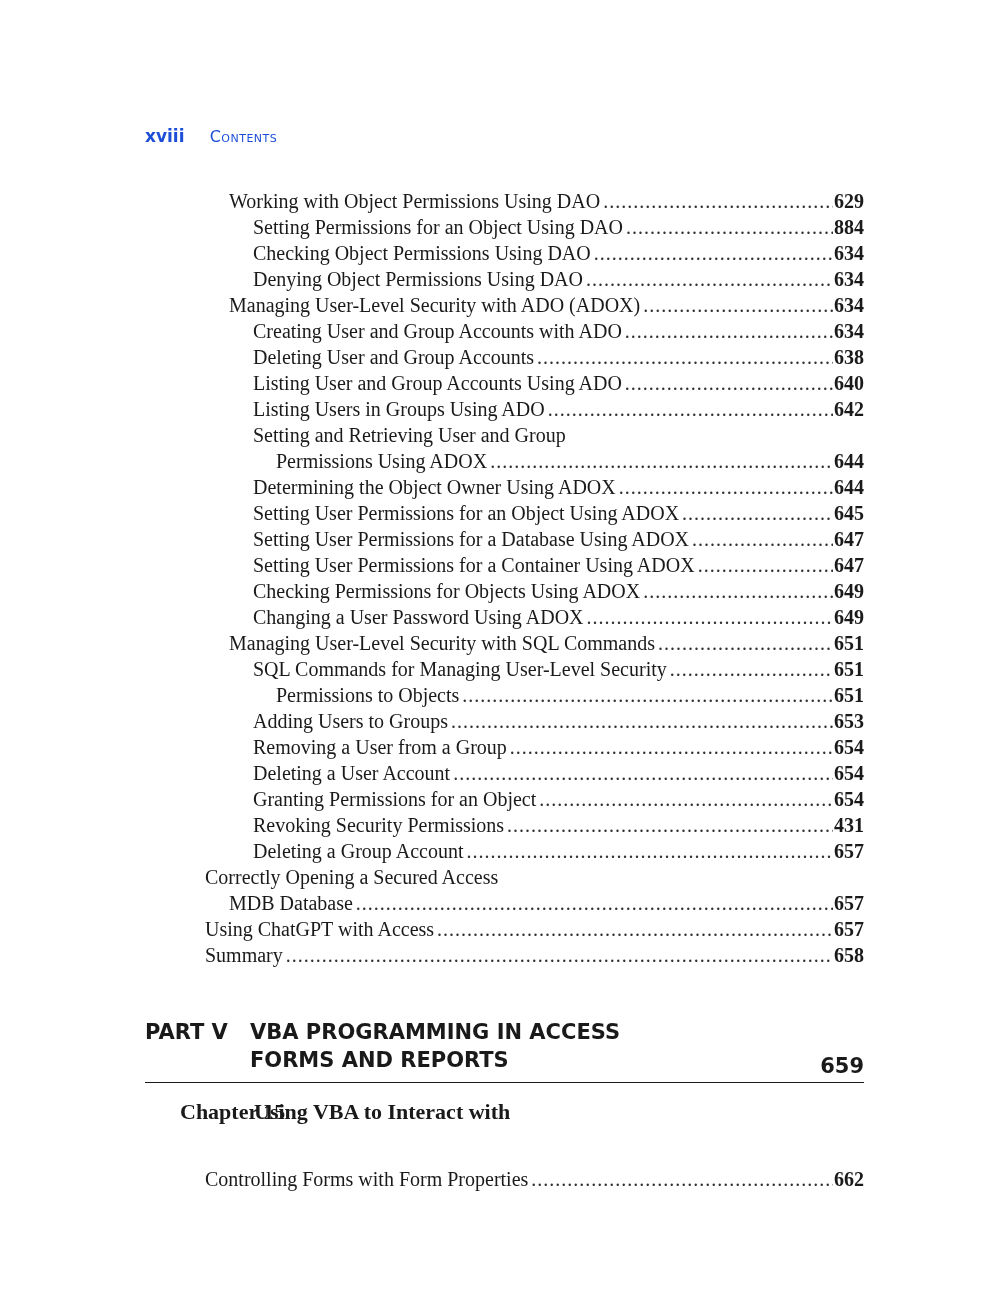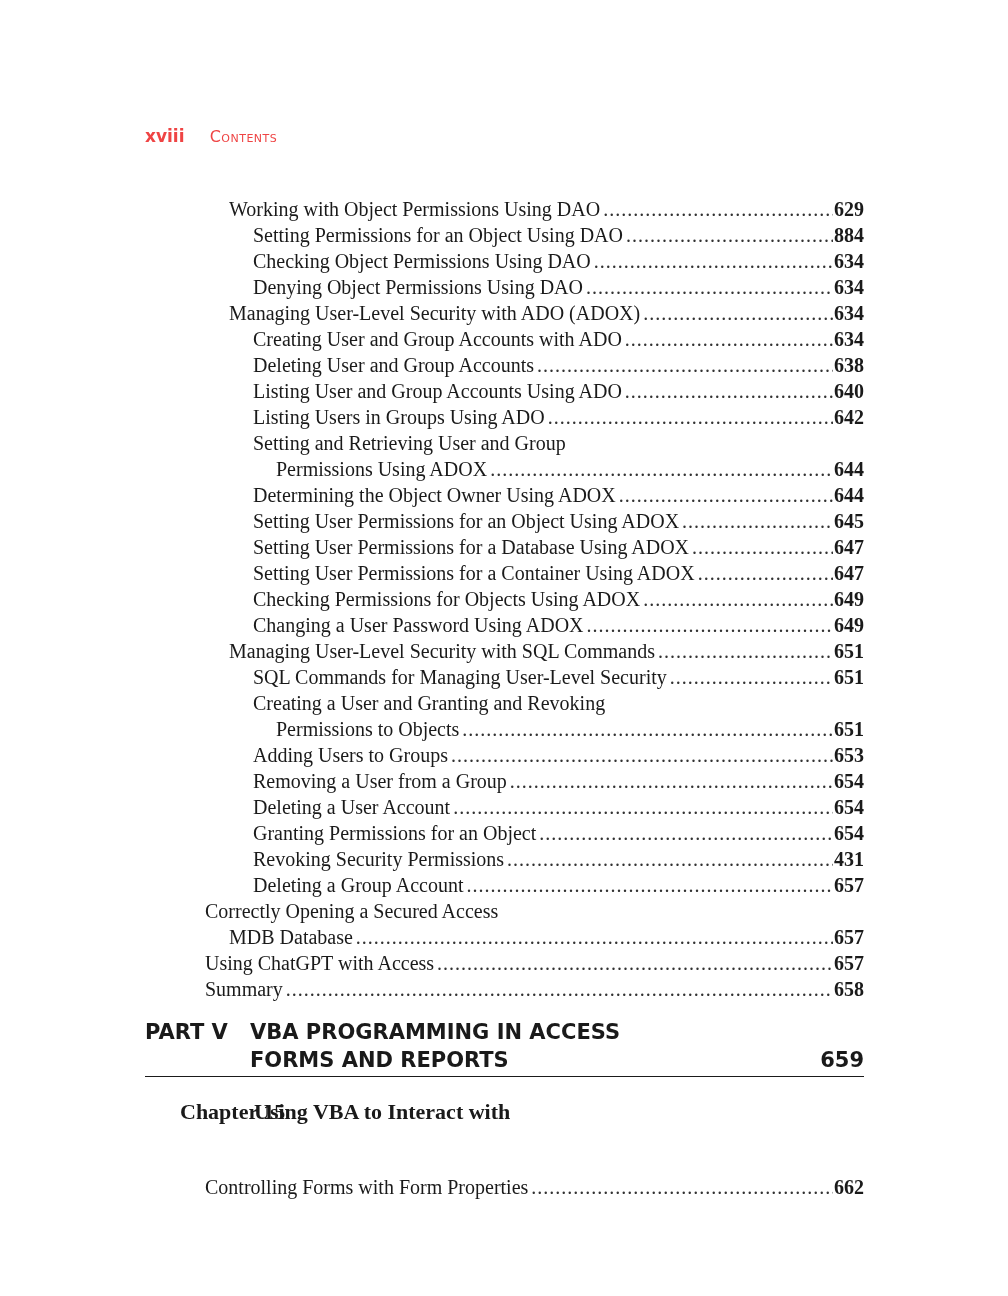--- a/index.html
+++ b/index.html
@@ -1,34 +1,34 @@
 <!DOCTYPE html>
 <html><head>
 <meta charset="utf-8">
 <style>
   html, body { margin: 0; padding: 0; background: #ffffff; }
   body { width: 1008px; height: 1296px; position: relative; overflow: hidden; color: #1a1a1a; }
-  .running-head { position: absolute; left: 145px; top: 126px; font-family: "DejaVu Sans", sans-serif; font-size: 16px; color: #ef4444; }
+  .running-head { position: absolute; left: 145px; top: 126px; font-family: "DejaVu Sans", sans-serif; font-size: 16px; color: #1d4ed8; }
   .running-head .folio { font-weight: bold; font-size: 17px; margin-right: 20px; }
   .running-head .section { font-variant: small-caps; font-size: 16px; letter-spacing: 0.5px; }
   .toc { position: absolute; left: 0; top: 188px; width: 1008px; }
   .toc-entry { position: relative; font-family: "Liberation Serif", serif; font-size: 20px; line-height: 26px; height: 26px; white-space: nowrap; }
   .toc-entry .row { position: absolute; left: 0; right: 0; top: 0; display: flex; align-items: baseline; }
   .lvl1 .row { left: 205px; }
   .lvl2 .row { left: 229px; }
   .lvl3 .row { left: 253px; }
   .cont-lvl1 .row { left: 229px; }
   .cont-lvl3 .row { left: 276px; }
   .row .label { flex: 0 0 auto; }
   .row .leader { flex: 1 1 auto; overflow: hidden; margin: 0 1px 0 3px; letter-spacing: 1px; color: #333; }
   .row .leader::before { content: "................................................................................................................................................................................................................"; }
   .row .page { flex: 0 0 auto; font-weight: bold; }
   .toc-entry .row { width: auto; }
-  .toc-entry .row { right: calc(1008px - 864px); margin-top: 8px; }
-  .part { position: absolute; left: 145px; top: 1018px; width: 719px; font-family: "DejaVu Sans", sans-serif; font-size: 21px; font-weight: bold; line-height: 28px; border-bottom: 1.5px solid #1a1a1a; padding-bottom: 2px; }
+  .toc-entry .row { right: calc(1008px - 864px); }
+  .part { position: absolute; left: 145px; top: 1018px; width: 719px; font-family: "DejaVu Sans", sans-serif; font-size: 21px; font-weight: bold; line-height: 28px; border-bottom: 1.5px solid #1a1a1a; padding-bottom: 8px; }
   .part .part-num { position: absolute; left: 0; top: 0; }
   .part .part-title { margin-left: 105px; }
   .part .part-page { position: absolute; right: 0; bottom: 2px; }
   .chapter { position: absolute; left: 180px; top: 1098px; width: 684px; font-family: "Liberation Serif", serif; font-weight: bold; font-size: 22px; line-height: 28px; }
   .chapter .ch-num { position: absolute; left: 0; top: 0; }
   .chapter .ch-line1 { margin-left: 74px; }
   .chapter .ch-line2 { margin-left: 135px; display: flex; align-items: baseline; }
   .chapter .ch-line2 .leader { flex: 1 1 auto; overflow: hidden; white-space: nowrap; margin: 0 1px 0 2px; letter-spacing: 1px; }
   .chapter .ch-line2 .leader::before { content: "................................................................................................................................................"; }
   .after { position: absolute; left: 0; top: 1166px; width: 1008px; }
@@ -166,25 +166,20 @@
         <span class="page">651</span>
       </div>
     </div>
     <div class="toc-entry lvl3">
       <div class="row">
         <span class="label">SQL Commands for Managing User-Level Security</span>
         <span class="leader"></span>
         <span class="page">651</span>
       </div>
     </div>
-    <div class="toc-entry lvl3">
-      <div class="row">
-        <span class="label">Creating a User and Granting and Revoking</span>
-      </div>
-    </div>
     <div class="toc-entry cont-lvl3">
       <div class="row">
         <span class="label">Permissions to Objects</span>
         <span class="leader"></span>
         <span class="page">651</span>
       </div>
     </div>
     <div class="toc-entry lvl3">
       <div class="row">
         <span class="label">Adding Users to Groups</span>

